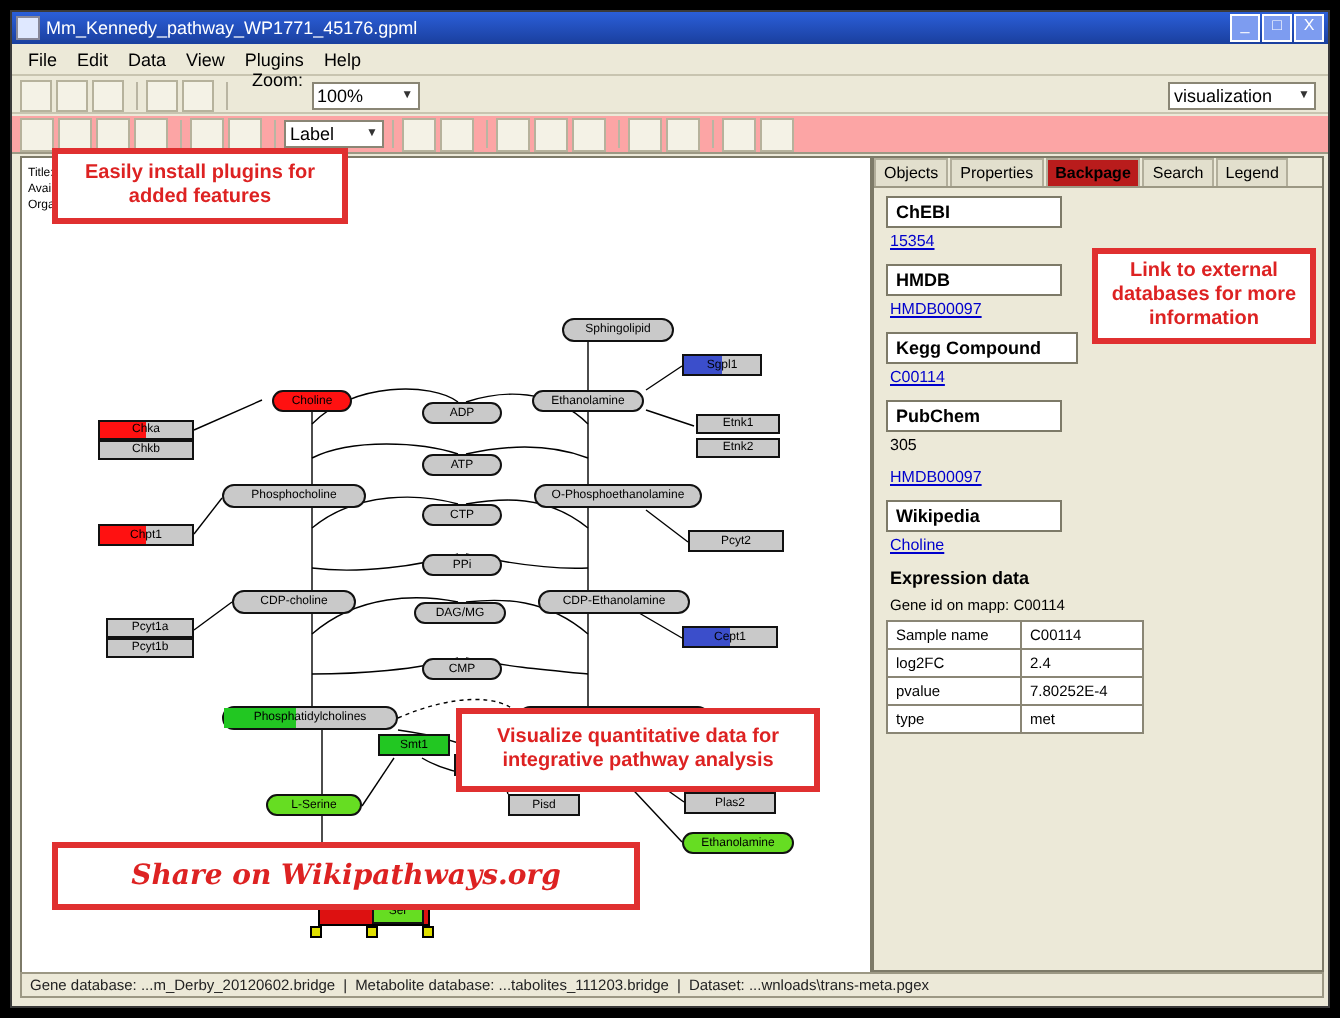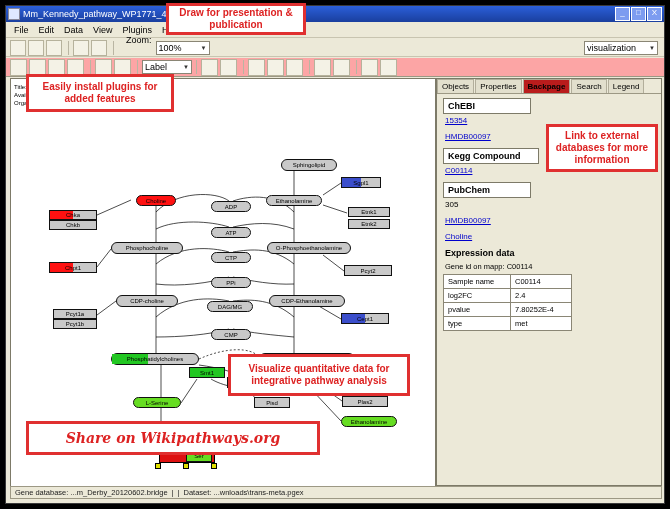--- a/index.html
+++ b/index.html
@@ -306,30 +306,32 @@
       <div class="tab">Objects</div>
       <div class="tab">Properties</div>
       <div class="tab active">Backpage</div>
       <div class="tab">Search</div>
       <div class="tab">Legend</div>
     </div>
     <div class="panelbody">
       <div class="dbbox">ChEBI</div>
       <a class="dblink" href="#">15354</a>
 
+      <div class="dbbox">HMDB</div>
       <a class="dblink" href="#">HMDB00097</a>
 
       <div class="dbbox" style="width:96px">Kegg Compound</div>
       <a class="dblink" href="#">C00114</a>
 
       <div class="dbbox">PubChem</div>
       <span class="dbplain">305</span>
 
       <a class="dblink" href="#">HMDB00097</a>
 
+      <div class="dbbox">Wikipedia</div>
       <a class="dblink" href="#">Choline</a>
 
       <div class="exprhead">Expression data</div>
       <div class="geneid">Gene id on mapp: C00114</div>
       <table class="expr">
         <tbody>
             <tr>
           <td class="c1">Sample name</td>
           <td class="c2">C00114</td>
         </tr>
@@ -346,23 +348,23 @@
           <td class="c2">met</td>
         </tr>
       </tbody>
         </table>
     </div>
   </div>
 
   <div class="statusbar">
     <span class="sp">Gene database: ...m_Derby_20120602.bridge</span>
     <span class="sp">|</span>
+    <span class="sp">Metabolite database: ...tabolites_111203.bridge</span>
     <span class="sp">|</span>
     <span class="sp">Dataset: ...wnloads\trans-meta.pgex</span>
   </div>
 
-  <div class="callout" style="left:160px;top:-3px;width:140px;height:32px">Draw for presentation &amp; publication</div>
   <div class="callout" style="left:20px;top:68px;width:148px;height:38px">Easily install plugins for added features</div>
   <div class="callout" style="left:540px;top:118px;width:112px;height:48px">Link  to external databases  for more information</div>
   <div class="callout script" style="left:20px;top:415px;width:294px;height:34px">Share on Wikipathways.org</div>
   <div class="callout" style="left:222px;top:348px;width:182px;height:42px">Visualize quantitative data  for integrative pathway analysis</div>
 
 </div>
 
 </body></html>

